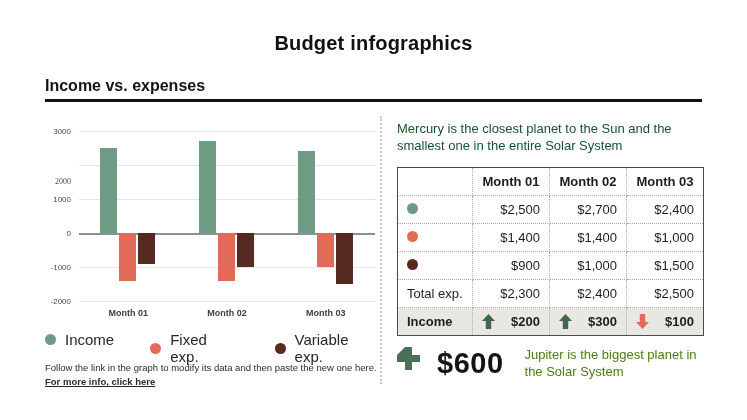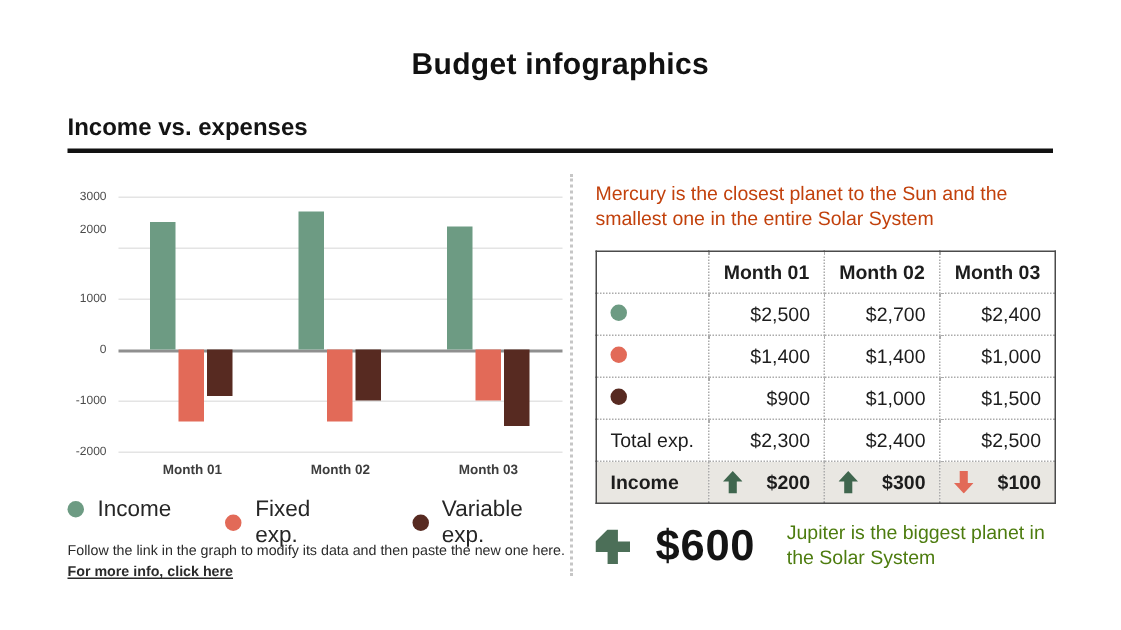--- a/index.html
+++ b/index.html
@@ -32,37 +32,37 @@
 
   .footnote { position:absolute; left:45px; top:361px; width:340px;
     font-size:9.5px; line-height:1.5; color:#2a2a2a; }
   .footnote .link { font-weight:bold; text-decoration:underline; color:#2a2a2a; cursor:pointer; }
 
   .divider { position:absolute; left:380px; top:116px; height:268px; width:0;
     border-left:2px dotted #c6c6c6; }
 
   
   .right { position:absolute; left:397px; top:120px; width:306px; }
-  .intro { font-size:13px; line-height:1.32; color:#c2410c; }
+  .intro { font-size:13px; line-height:1.32; color:#14532d; }
   table.budget { margin-top:13px; width:306px; border-collapse:collapse; table-layout:fixed;
     border:1.5px solid #4b4b4b; font-size:13px; color:#1d1d1d; }
   table.budget col.c0 { width:75px; }
   table.budget col.c1, table.budget col.c2, table.budget col.c3 { width:77px; }
   table.budget th, table.budget td { border:1px dotted #ababab; height:28px; padding:0 9px; }
   table.budget th { font-weight:bold; text-align:center; padding:0 4px; white-space:nowrap; }
   td.val { text-align:right; font-variant-numeric:tabular-nums; }
   td.rowlabel { font-weight:normal; text-align:left; white-space:nowrap; }
   td.dotcell { text-align:left; }
   tr.balance td { font-weight:bold; }
   td.balcell { padding:0 9px; }
   .balwrap { display:flex; align-items:center; justify-content:space-between; }
   .arrow { display:block; flex:0 0 auto; }
   .arrow.down { transform:scaleY(-1); }
 
-  .summary { margin-top:11px; display:flex; align-items:center; }
+  .summary { margin-top:11px; display:flex; }
   .plus-icon { flex:0 0 auto; display:block; }
   .amount { font-size:29px; font-weight:bold; color:#141414; margin-left:17px; letter-spacing:.5px; }
   .caption { font-size:13px; line-height:1.3; color:#4d7c0f; margin-left:21px; width:185px; }
 
   .footer { position:absolute; bottom:11px; left:0; width:100%; text-align:center;
     font-size:9.5px; color:#3c3c3c; }
   .footer b { color:#2a2a2a; }
 </style>
 </head>
 <body>
@@ -71,21 +71,21 @@
 
   <div class="title">Budget infographics</div>
   <div class="heading">Income vs. expenses</div>
   <div class="rule"></div>
 
   <div class="chart-block">
     <div class="plot" id="plot">
         <div class="gridline" style="top: 0px;"></div>
         <div class="ytick" style="top: 0px;">3000</div>
         <div class="gridline" style="top: 34px;"></div>
-        <div class="ytick" style="top: 22px;">2000</div>
+        <div class="ytick" style="top: 50px; font-family: Liberation Serif, serif;">2000</div>
         <div class="gridline" style="top: 68px;"></div>
         <div class="ytick" style="top: 68px;">1000</div>
         <div class="gridline zero" style="top: 102px;"></div>
         <div class="ytick" style="top: 102px;">0</div>
         <div class="gridline" style="top: 136px;"></div>
         <div class="ytick" style="top: 136px;">-1000</div>
         <div class="gridline" style="top: 170px;"></div>
         <div class="ytick" style="top: 170px;">-2000</div>
         <div class="groups">
           <div class="group">

